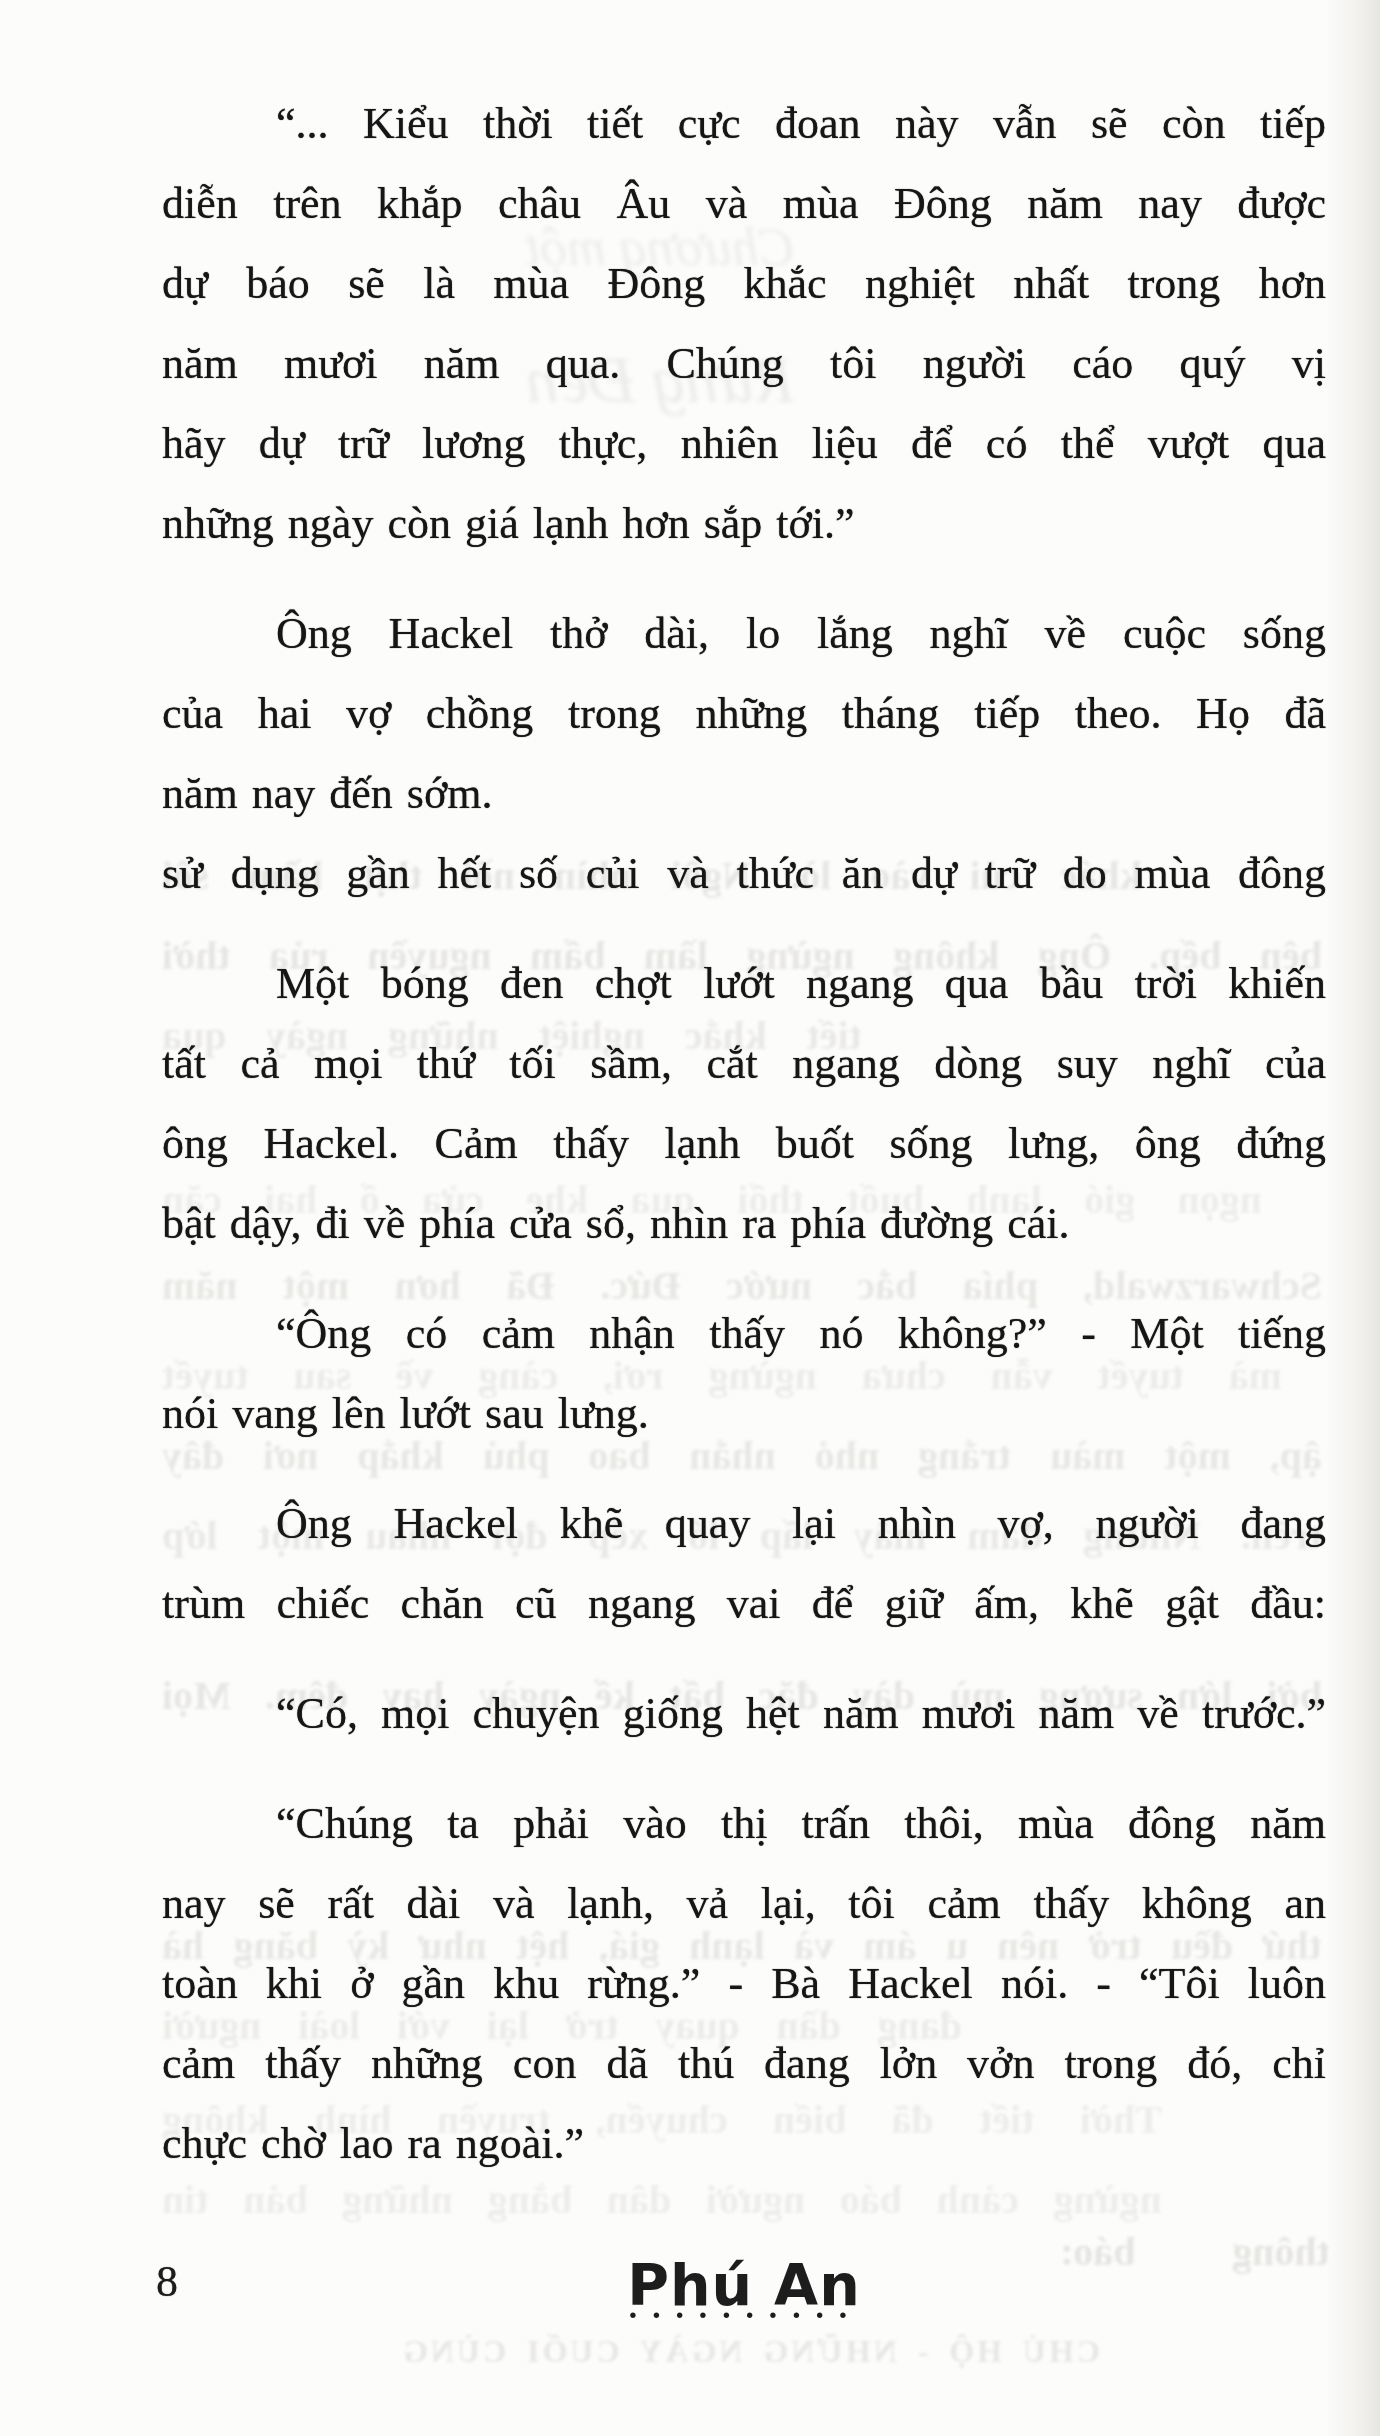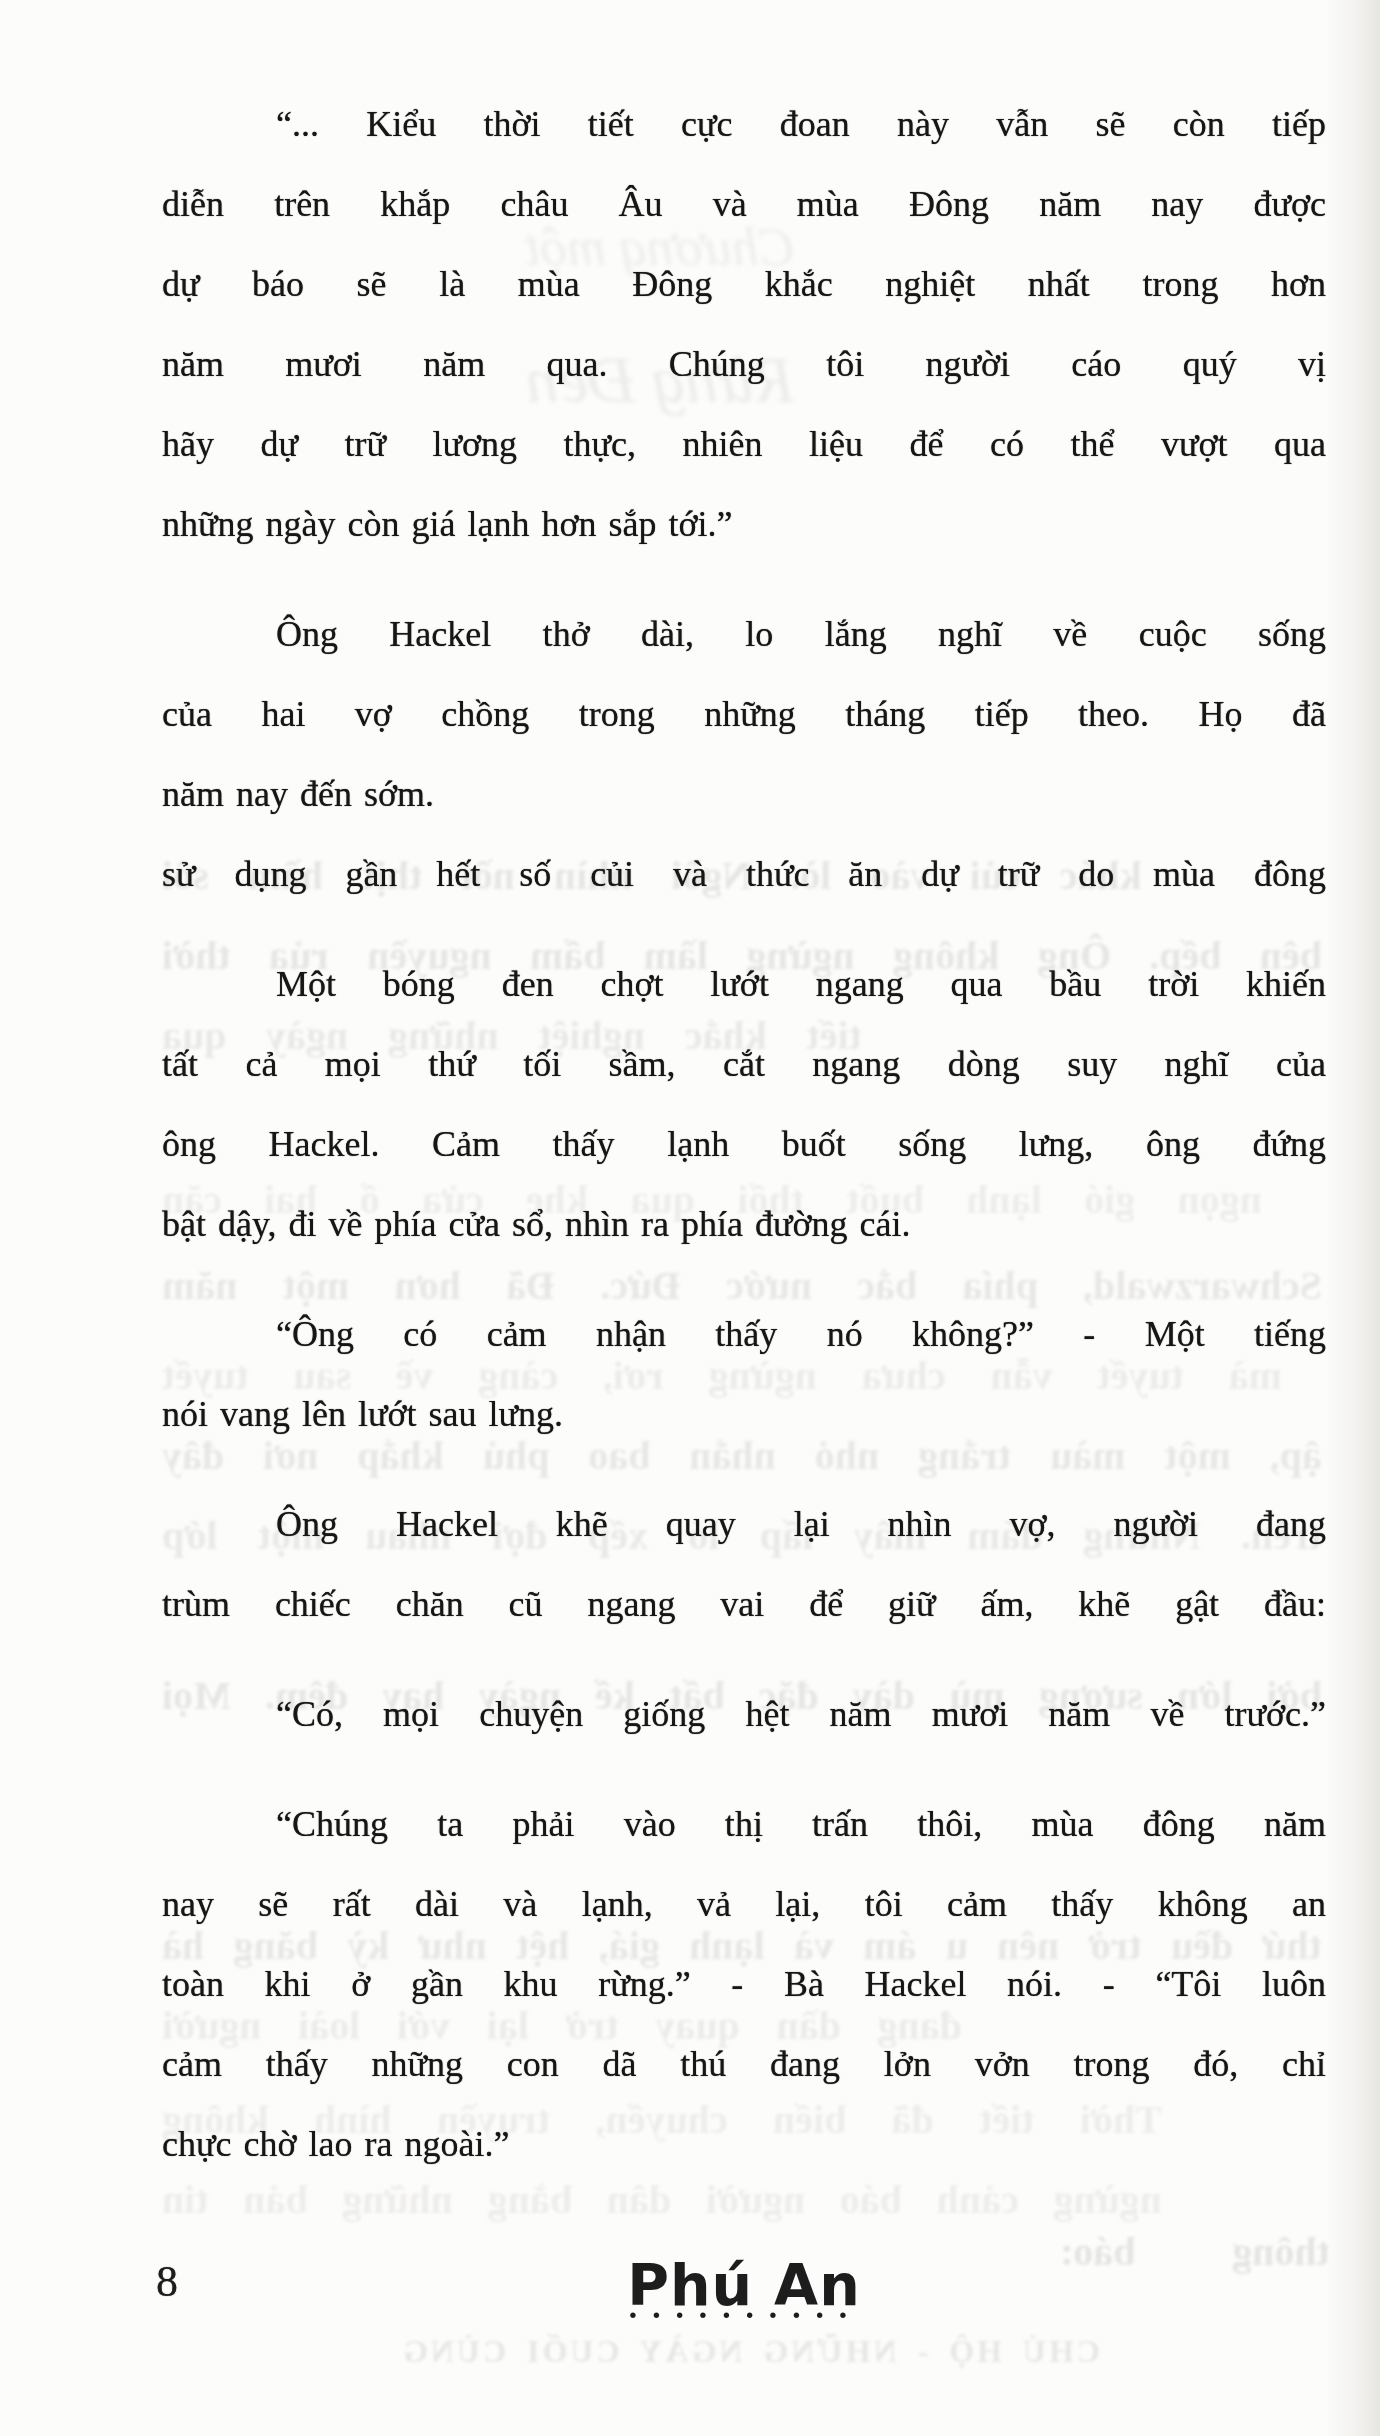--- a/index.html
+++ b/index.html
@@ -6,21 +6,21 @@
   .page{
     position:relative;
     width:1380px;height:2436px;
     background:#fcfcfa;
     overflow:hidden;
     font-family:"Liberation Serif","DejaVu Serif",serif;
   }
   
   .textblock{
     position:absolute;left:162px;top:84px;width:1164px;
-    font-size:36px;line-height:80px;color:#161616;
+    font-size:44px;line-height:80px;color:#161616;
     word-spacing:3px;
     text-shadow:0 0 1px rgba(10,10,10,.78);
   }
   .para{margin:0 0 30px 0;}
   .ln{text-align:justify;text-align-last:justify;}
   .ln.first{text-indent:114px;}
   .ln.end{text-align-last:left;}
   
   .bleed{
     position:absolute;

